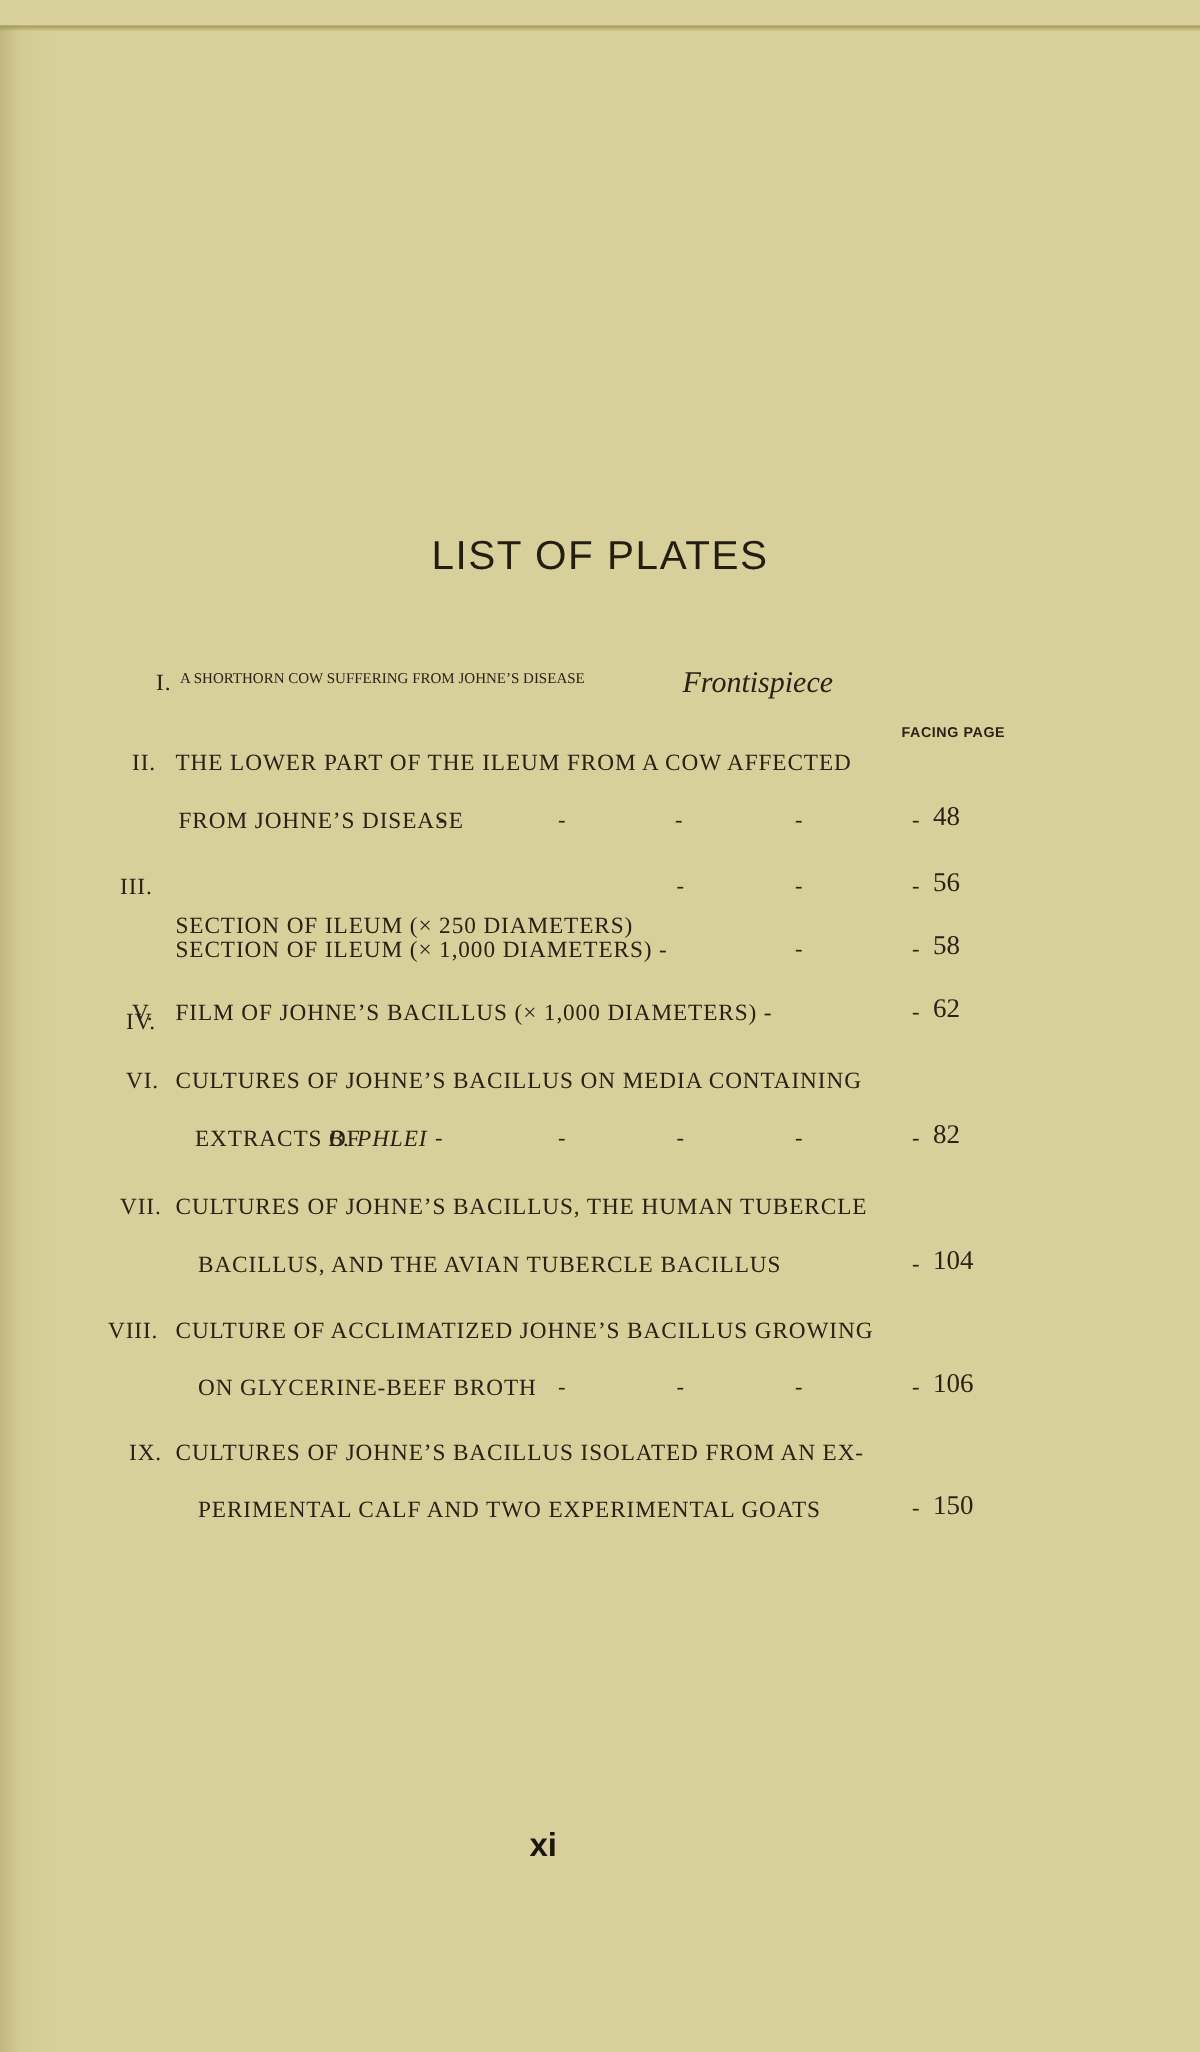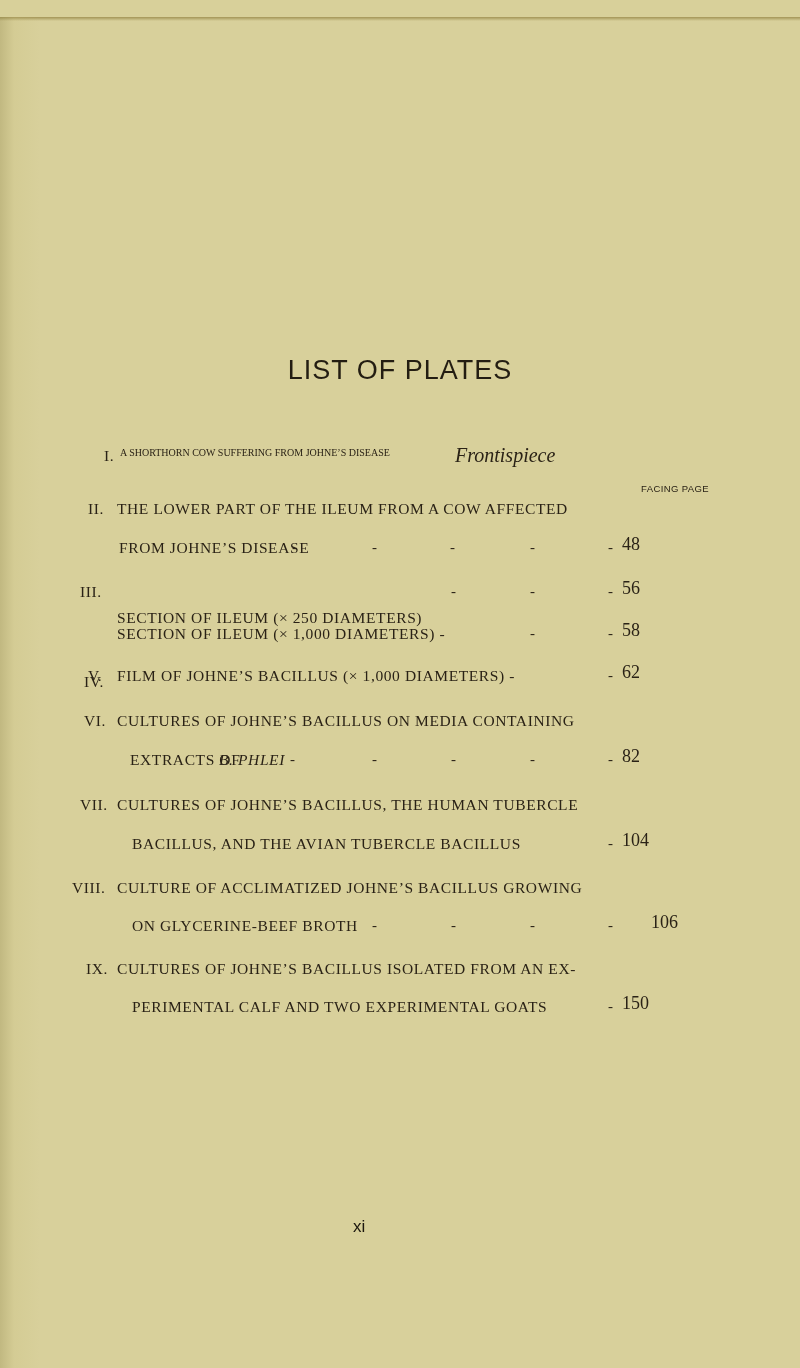--- a/index.html
+++ b/index.html
@@ -41,25 +41,24 @@
       color: #2a2216;
       font-size: 15.5px;
       white-space: nowrap;
       letter-spacing: 0.6px;
       margin: 0;
     }
     .italic { font-style: italic; }
     .facing {
       position: absolute;
       font-family: "Liberation Sans", sans-serif;
-      font-weight: normal;
+      font-weight: bold;
       font-size: 9.5px;
       letter-spacing: 0.4px;
       color: #2a2216;
-      margin-left: 40px;
     }
     .frontis {
       position: absolute;
       font-family: "Liberation Serif", serif;
       font-style: italic;
       font-size: 20px;
       color: #2a2216;
     }
     .page-ref {
       position: absolute;
@@ -71,22 +70,22 @@
       position: absolute;
       font-family: "Liberation Serif", serif;
       font-size: 15px;
       color: #2a2216;
     }
     .folio {
       position: absolute;
       left: 353px;
       top: 1200px;
       font-family: "Liberation Sans", sans-serif;
-      font-weight: normal;
-      font-size: 17px;
+      font-weight: bold;
+      font-size: 22px;
       color: #1c170e;
     }
   </style>
 </head>
 <body>
 
 <div class="page">
 
   <h1 class="title">LIST OF PLATES</h1>
 
@@ -156,21 +155,21 @@
   </div>
 
   <div>
     <span class="entry-line" style="left:72px; top:862px;">VIII.</span>
     <span class="entry-line" style="left:117px; top:862px;">CULTURE OF ACCLIMATIZED JOHNE’S BACILLUS GROWING</span>
     <span class="entry-line" style="left:132px; top:900px;">ON GLYCERINE-BEEF BROTH</span>
     <span class="dash" style="left:372px; top:900px;">-</span>
     <span class="dash" style="left:451px; top:900px;">-</span>
     <span class="dash" style="left:530px; top:900px;">-</span>
     <span class="dash" style="left:608px; top:900px;">-</span>
-    <span class="page-ref" style="left:622px; top:895px;margin-left:29px;">106</span>
+    <span class="page-ref" style="left:622px; top:895px;">106</span>
   </div>
 
   <div>
     <span class="entry-line" style="left:86px; top:943px;">IX.</span>
     <span class="entry-line" style="left:117px; top:943px;">CULTURES OF JOHNE’S BACILLUS ISOLATED FROM AN EX-</span>
     <span class="entry-line" style="left:132px; top:981px;">PERIMENTAL CALF AND TWO EXPERIMENTAL GOATS</span>
     <span class="dash" style="left:608px; top:981px;">-</span>
     <span class="page-ref" style="left:622px; top:976px;">150</span>
   </div>
 

